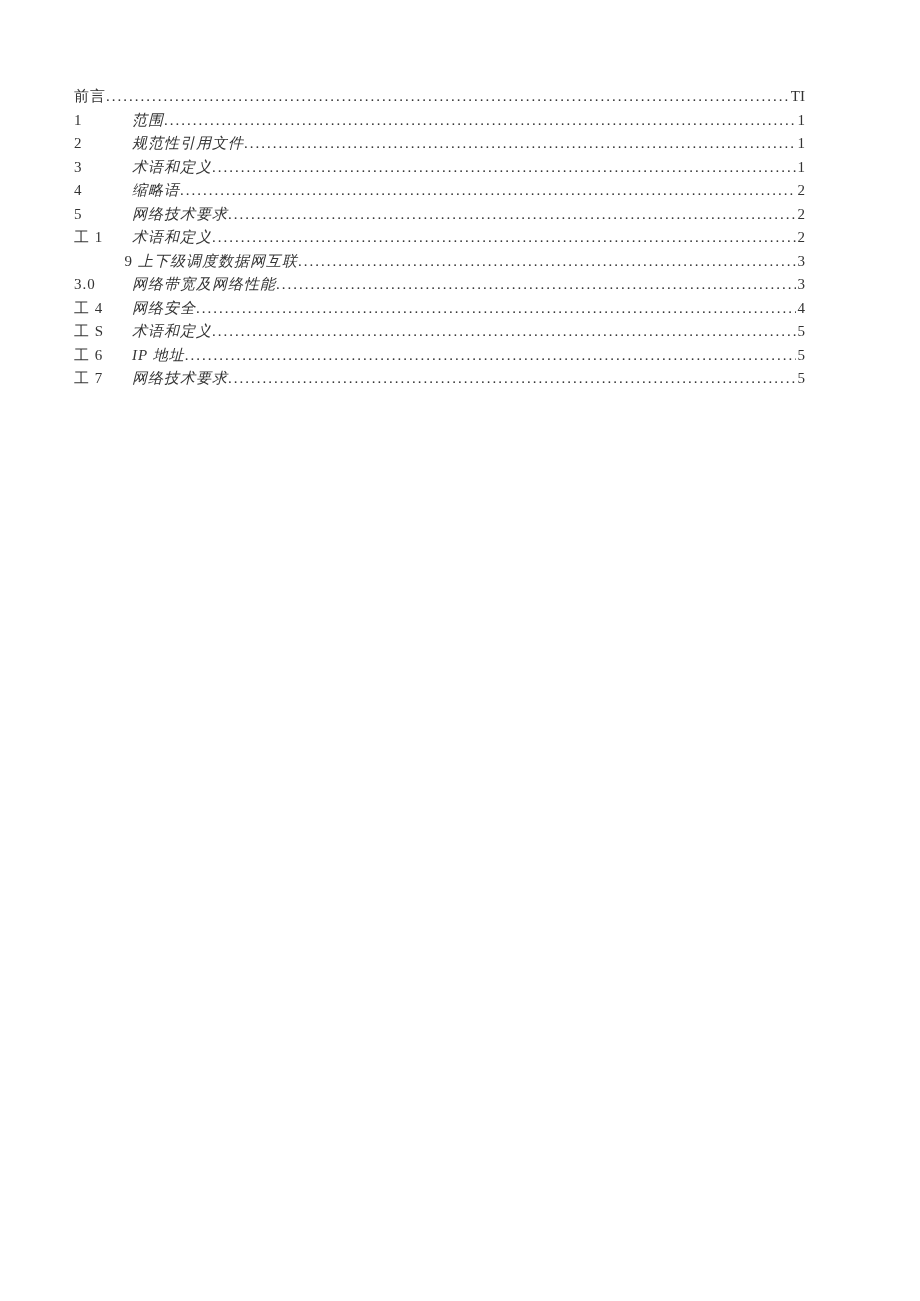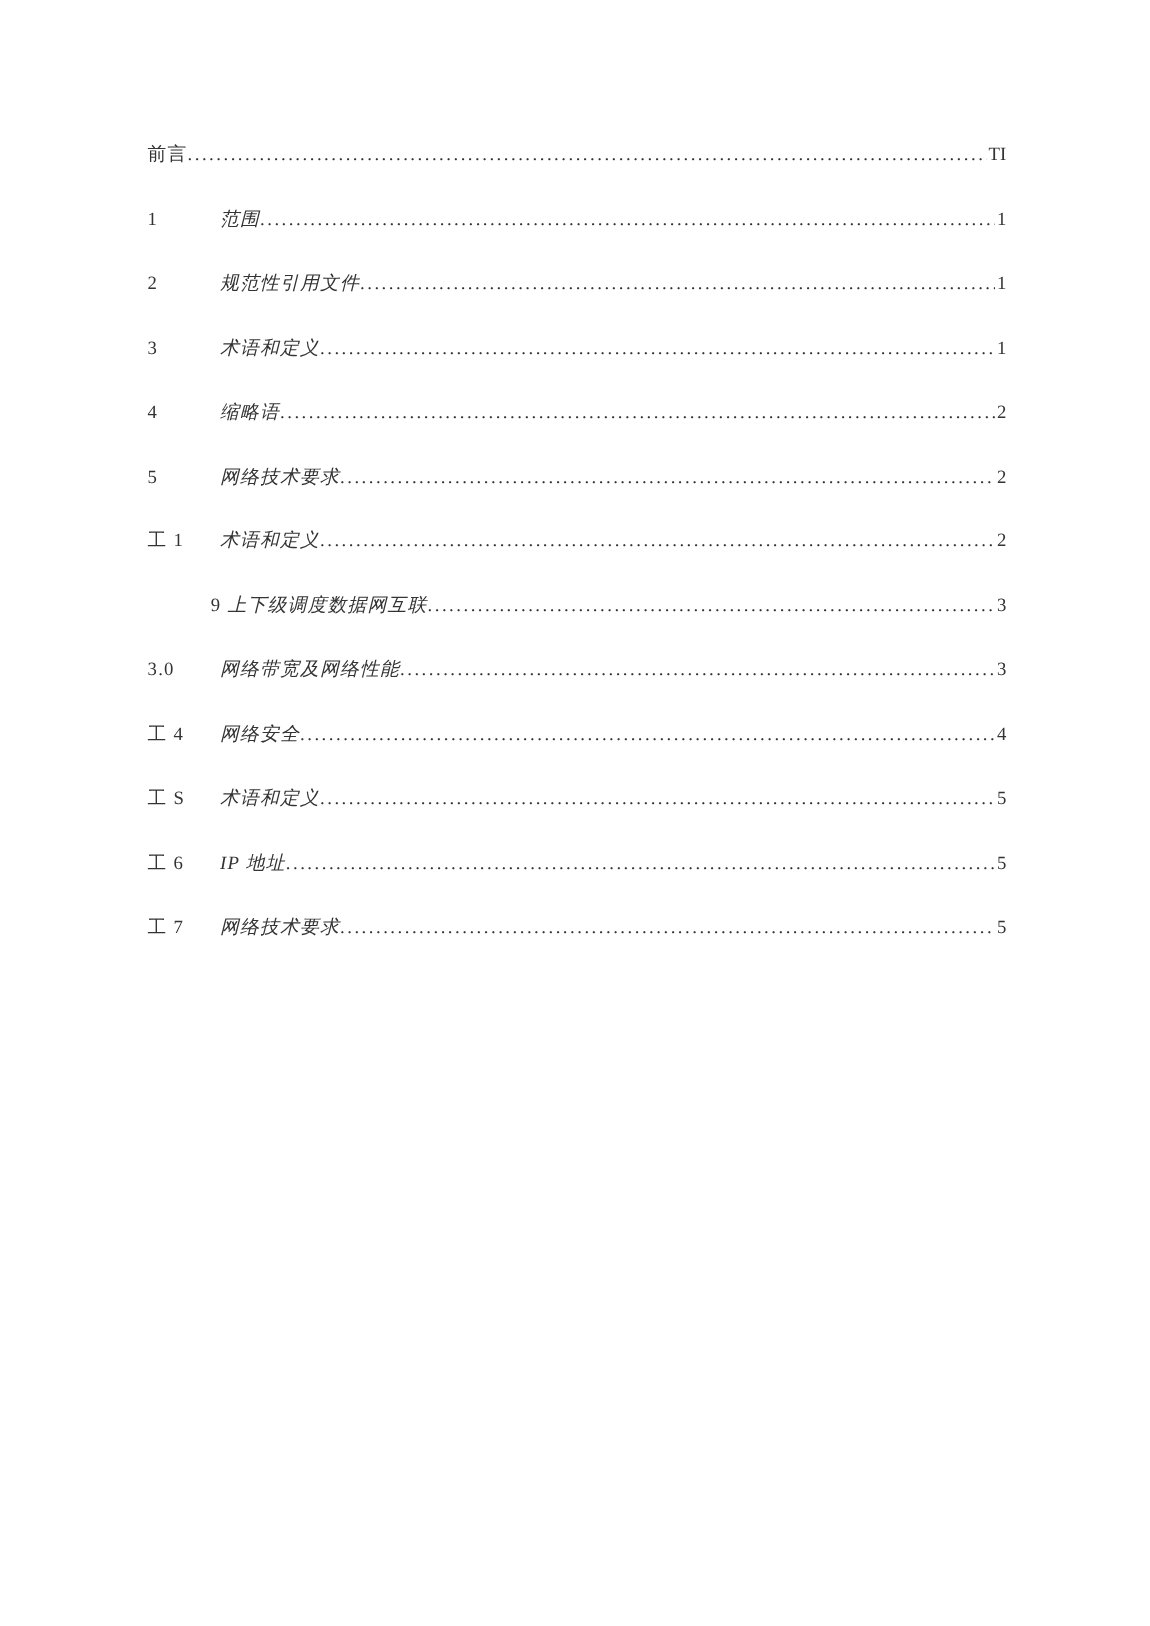--- a/index.html
+++ b/index.html
@@ -8,21 +8,21 @@
     background: #ffffff;
   }
   body {
     width: 920px;
     height: 1301px;
     font-family: "SimSun", "宋体", serif;
     color: #333;
     position: relative;
   }
   .page {
-    padding: 85px 115px 0 118px;
+    padding: 85px 115px 0 74px;
     box-sizing: border-box;
   }
   .toc {
     font-size: 15px;
   }
   .toc-row {
     display: flex;
     align-items: baseline;
     line-height: 23.5px;
     white-space: nowrap;
@@ -48,21 +48,20 @@
     letter-spacing: 2px;
     color: #333;
   }
   .toc-leader::after {
     content: ".......................................................................................................................................................................";
   }
   .toc-page {
     flex: 0 0 auto;
     padding-left: 2px;
     letter-spacing: 0;
-    margin-top: 28px;
   }
   .first .toc-num { flex: 0 0 auto; }
 </style>
 </head>
 <body>
 
 <div class="page">
   <div class="toc">
 
     <div class="toc-row first">

